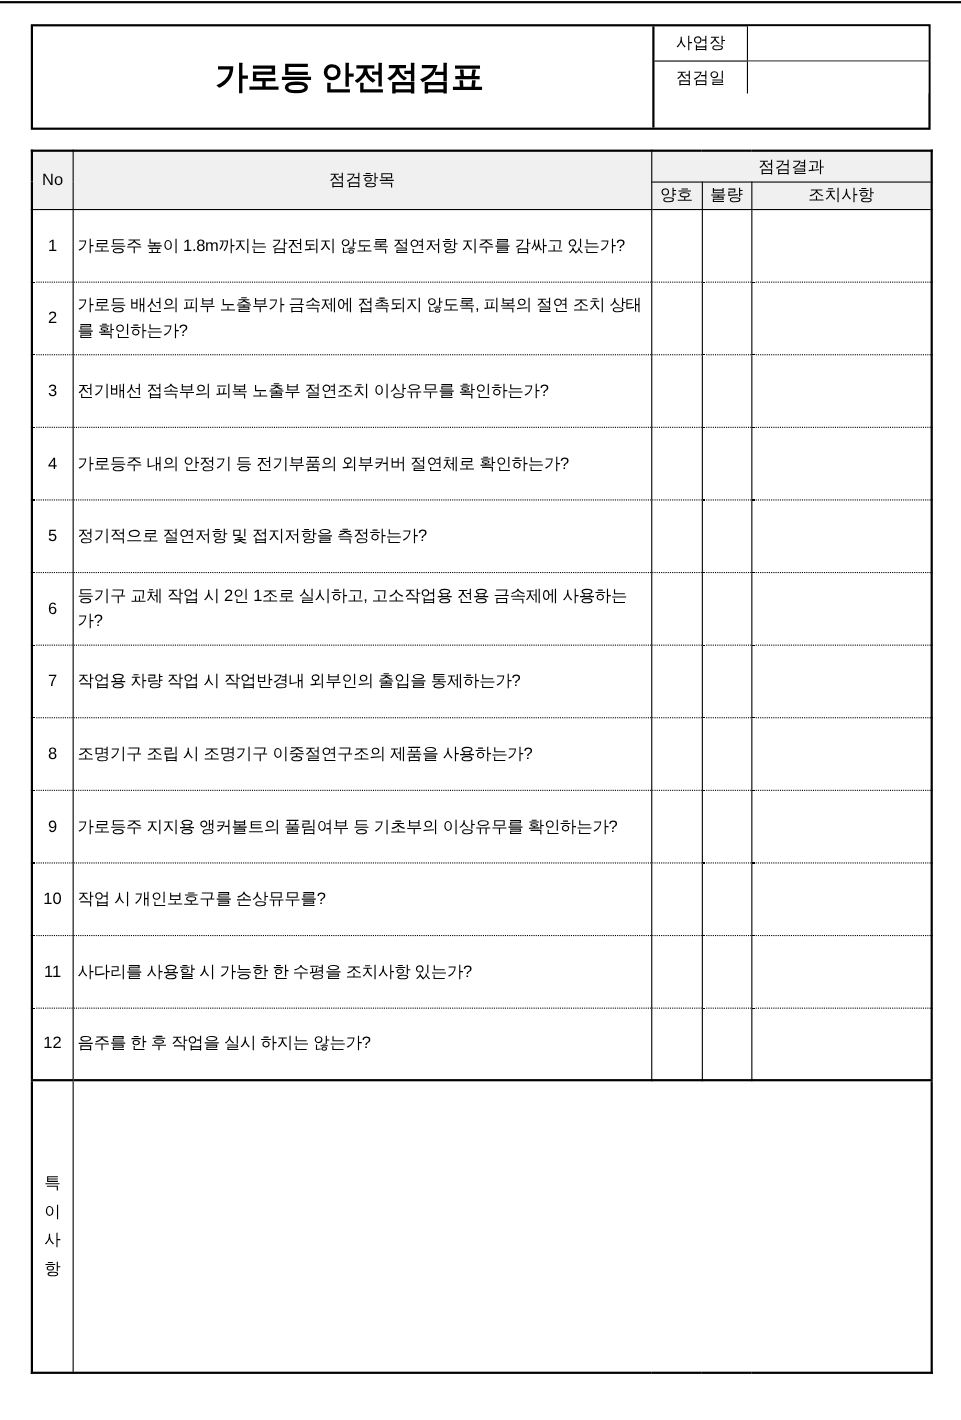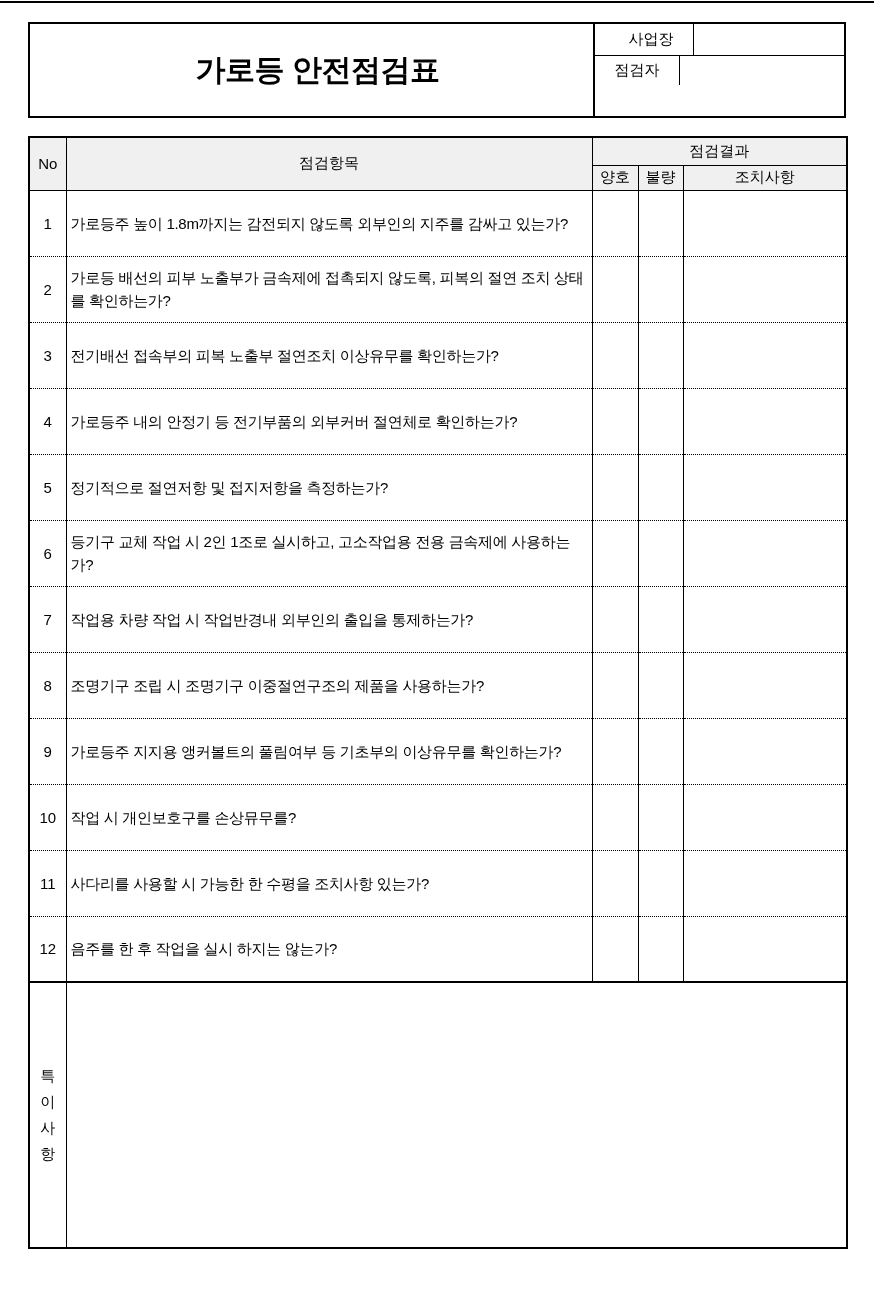--- a/index.html
+++ b/index.html
@@ -28,21 +28,21 @@
     position: absolute; left: 0; top: 0; bottom: 0; width: 563px;
     display: flex; align-items: center; justify-content: center;
     font-size: 30px; font-weight: bold; letter-spacing: -0.5px; padding-left: 12px;
   }
   .info-table {
     position: absolute; top: 0; right: 0; bottom: 0; width: 251px;
     border-left: 2px solid #000;
     display: grid; grid-template-rows: 1fr 1fr 1fr;
   }
   .info-row { display: grid; grid-template-columns: 85px 1fr; border-top: 1.5px solid #000; }
-  .info-row:first-child { border-top: none; margin-left: 14px; }
+  .info-row:first-child { border-top: none; }
   .info-label {
     border-right: 1.5px solid #000;
     display: flex; align-items: center; justify-content: center;
     font-size: 15px;
   }
   .info-value { background: #fff; }
 
   
   .main-table-wrap { position: absolute; left: 28px; top: 136px; }
   table.main {
@@ -93,21 +93,21 @@
 <div class="top-rule"></div>
 
 <div class="header-box">
   <div class="doc-title">가로등 안전점검표</div>
   <div class="info-table">
     <div class="info-row">
       <div class="info-label">사업장</div>
       <div class="info-value"></div>
     </div>
     <div class="info-row">
-      <div class="info-label">점검자</div>
+      <div class="info-label">점검일</div>
       <div class="info-value"></div>
     </div>
   </div>
 </div>
 
 <div class="main-table-wrap">
   <table class="main">
     <colgroup>
       <col class="c-no">
         <col class="c-item">
@@ -123,21 +123,21 @@
       </tr>
       <tr class="hrow2">
         <th class="dbl">양호</th>
         <th class="dbl">불량</th>
         <th class="dbl">조치사항</th>
       </tr>
     </thead>
     <tbody>
       <tr class="item">
         <td class="num">1</td>
-        <td class="text">가로등주 높이 1.8m까지는 감전되지 않도록 외부인의 지주를 감싸고 있는가?</td>
+        <td class="text">가로등주 높이 1.8m까지는 감전되지 않도록 절연저항 지주를 감싸고 있는가?</td>
         <td></td>
         <td></td>
         <td></td>
       </tr>
       <tr class="item">
         <td class="num">2</td>
         <td class="text">가로등 배선의 피부 노출부가 금속제에 접촉되지 않도록, 피복의 절연 조치 상태를 확인하는가?</td>
         <td></td>
         <td></td>
         <td></td>

